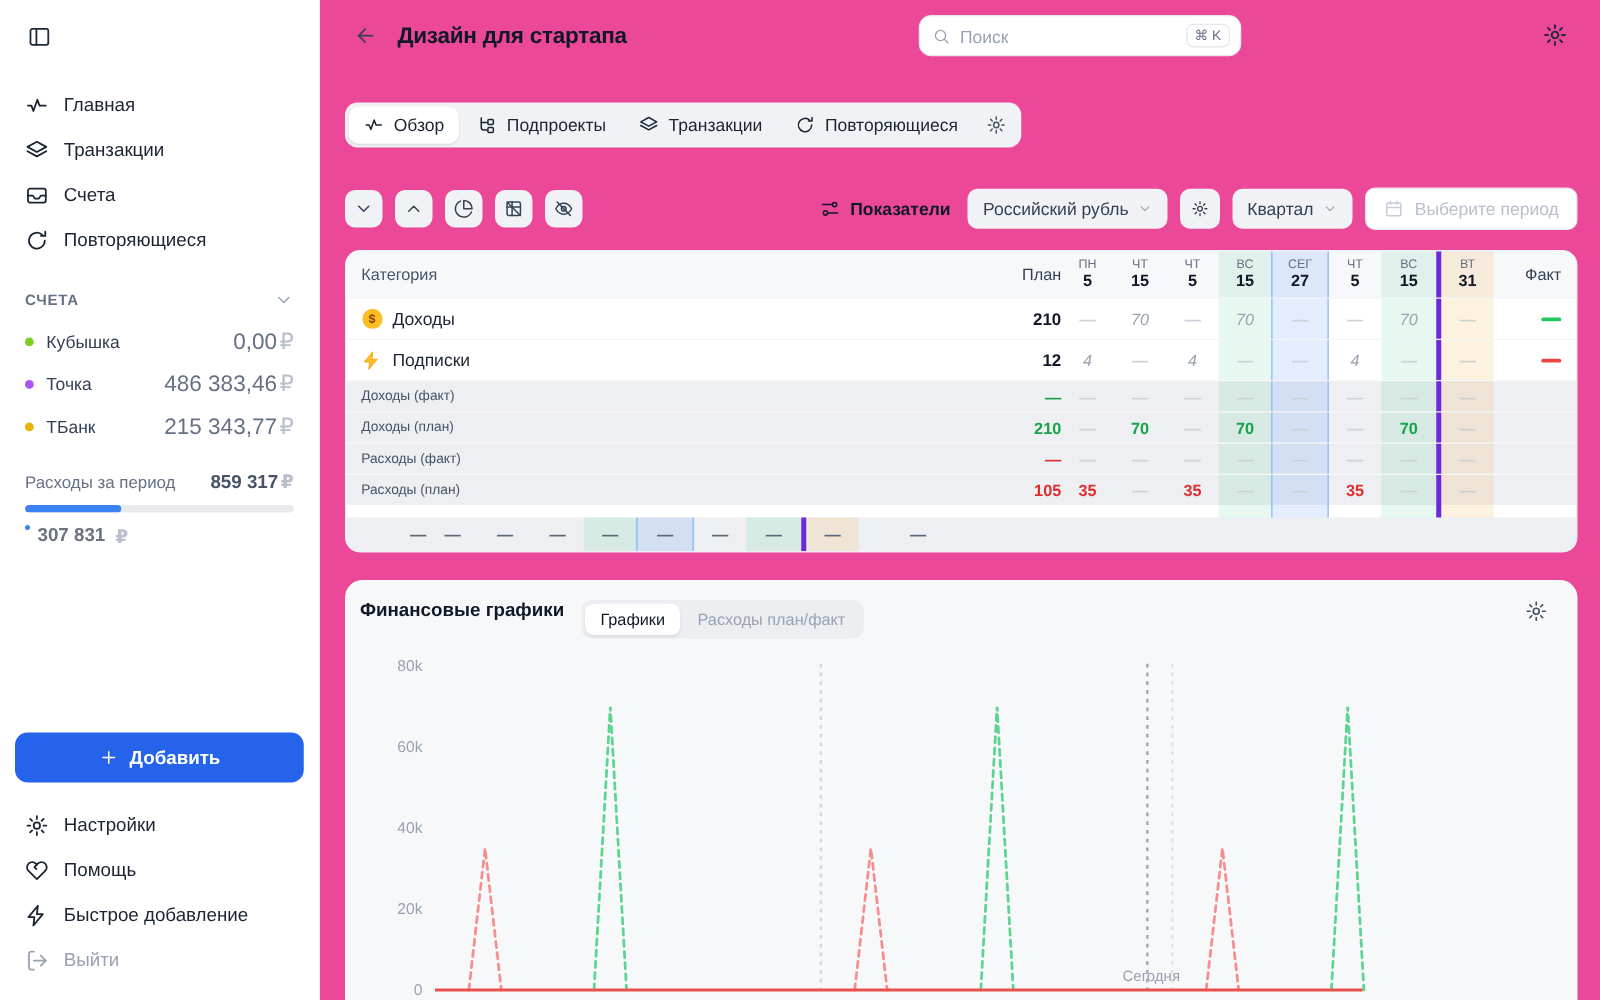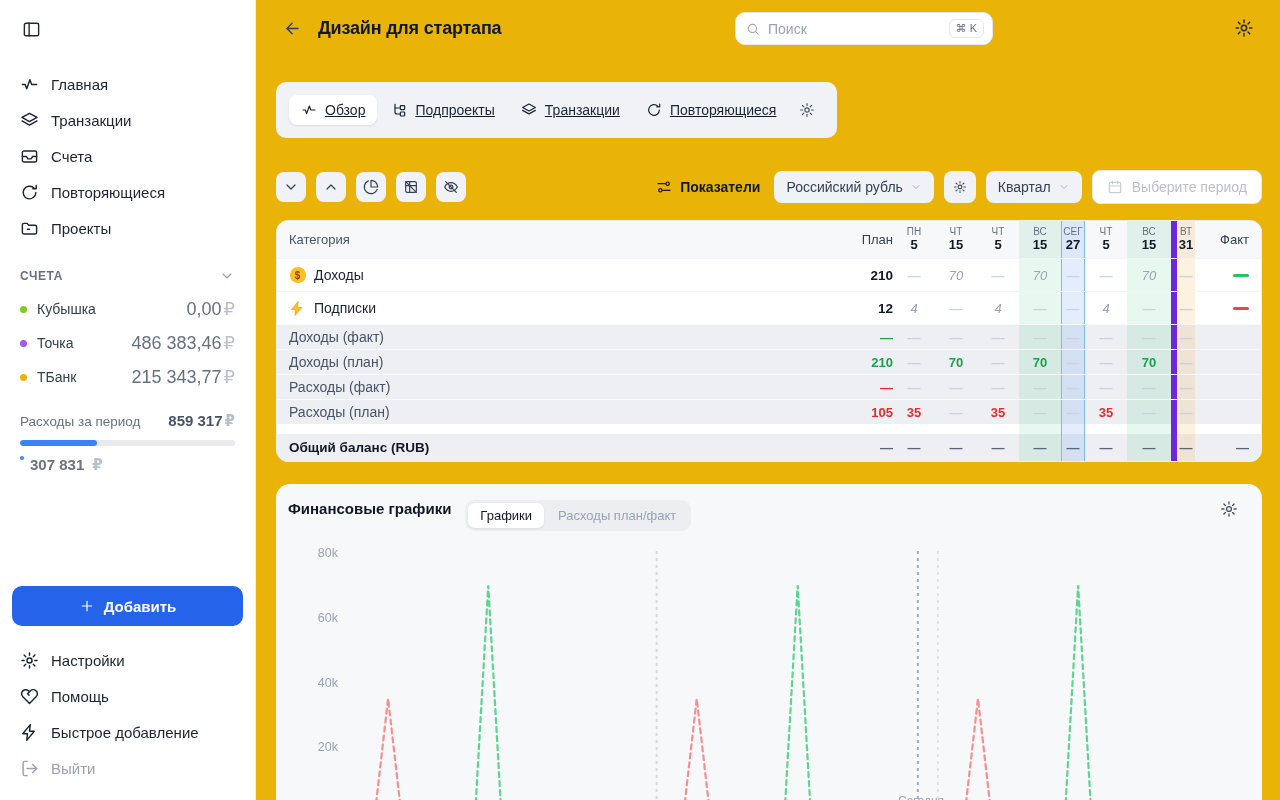--- a/index.html
+++ b/index.html
@@ -44,40 +44,40 @@
     font-size:15px; font-weight:700; color:#6b7280; }
   .bullet { width:4px; height:4px; border-radius:50%; background:#3b82f6; }
 
   .side-spacer { flex:1; }
   .add-btn { height:40px; border:none; border-radius:10px; background:#2563eb; color:#fff;
     font-size:15px; font-weight:600; display:flex; align-items:center; justify-content:center;
     gap:9px; cursor:pointer; margin-bottom:16px; width:100%;
     font-family:"Liberation Sans","DejaVu Sans",sans-serif; }
 
   
-  .main { flex:1; position:relative; background:#eab308; }
+  .main { flex:1; position:relative; background:#ec4899; }
   .topbar { height:56px; display:flex; align-items:center; padding:0 22px; position:relative; }
   .back-btn { width:28px; height:28px; display:flex; align-items:center; justify-content:center;
     color:#344054; cursor:pointer; margin-right:12px; }
   .page-title { font-size:18px; font-weight:700; color:#101828; letter-spacing:-.2px; }
   .searchbox { position:absolute; left:479px; top:12px; width:258px; height:33px;
     border:1px solid #e4e7ec; border-radius:10px; background:#fff; display:flex;
     align-items:center; gap:8px; padding:0 8px 0 10px; }
   .searchbox .sic { color:#98a2b3; }
   .searchbox input { border:none; outline:none; flex:1; min-width:0; font-size:14px; color:#101828;
     font-family:"Liberation Sans","DejaVu Sans",sans-serif; background:transparent; }
   .searchbox input::placeholder { color:#98a2b3; }
   .kbd { border:1px solid #e4e7ec; border-radius:6px; padding:2px 6px; font-size:11px;
     color:#667085; background:#fff; white-space:nowrap; }
   .top-gear { position:absolute; right:26px; top:18px; width:20px; height:20px;
     color:#1f2937; cursor:pointer; }
 
   .tabsrow { margin:26px 0 0 20px; }
   .ptabs { display:inline-flex; align-items:flex-start; gap:2px; background:#f0f2f5;
-    border-radius:10px; padding:13px;text-decoration:underline; }
+    border-radius:10px; padding:3px; }
   #ptabs-inner { display:contents; }
   .ptab { display:flex; align-items:center; gap:8px; height:30px; padding:0 12px;
     border-radius:8px; font-size:14px; font-weight:500; color:#1b2433; cursor:pointer; }
   .ptab.active { background:#fff; box-shadow:0 1px 2px rgba(16,24,40,.10); }
   .ptab.gearonly { padding:0 9px; color:#475467; }
 
   .toolbar { margin:32px 18px 0 20px; display:flex; align-items:center; }
   .tb-left { display:flex; gap:10px; }
   #tb-left-inner { display:contents; }
   .icon-btn { width:30px; height:30px; border-radius:8px; background:#f0f2f5; display:flex;
@@ -96,35 +96,35 @@
   .period-btn .cal { color:#c6cdd8; }
 
   
   .table-card { margin:16px 18px 0 20px; border:1px solid #eceef2; border-radius:12px;
     overflow:hidden; background:#fff; }
   .trow { display:flex; align-items:stretch; }
   .cell { display:flex; align-items:center; flex:none; }
   .cell.label { flex:1 1 auto; min-width:0; padding-left:12px; gap:8px; }
   .cell.plan { width:64px; justify-content:flex-end; }
   .cell.dayc { width:42px; justify-content:center; }
-  .cell.w44 { width:44px; } .cell.w46 { width:24px; }
+  .cell.w44 { width:44px; } .cell.w46 { width:46px; }
   .cell.fact { width:66px; justify-content:flex-end; padding-right:12px; }
   .hl-green { background:rgba(52,199,123,.12); }
   .hl-blue  { background:rgba(59,130,246,.14); border-left:1.5px solid #85b6f8; border-right:1.5px solid #85b6f8; }
-  .hl-orange{ background:rgba(244,166,59,.16); border-left:6px solid #6d28d9; }
+  .hl-orange{ background:rgba(244,166,59,.16); border-left:4px solid #6d28d9; }
   .thead { height:37px; background:#f7f8fa; }
   .thead .label { font-size:13px; color:#475467; }
   .thead .plan, .thead .fact { font-size:13px; font-weight:500; color:#344054; }
   .dcol { display:flex; flex-direction:column; align-items:center; line-height:1.15; }
   .dname { font-size:10px; color:#667085; }
   .dnum { font-size:13px; font-weight:700; color:#101828; }
   .row-cat { height:33px; background:#fff; border-top:1px solid #f2f4f7; }
   .lab-cat { font-size:14px; font-weight:500; color:#1b2433; white-space:nowrap; }
   .row-sum { height:25px; background:#edeff2; border-top:1px solid #f7f8fa; }
-  .lab-sum { font-size:14px; color:#475467; white-space:nowrap; }
+  .lab-sum { font-size:11px; color:#475467; white-space:nowrap; }
   .row-gap { height:10px; background:#fff; }
   .row-total { height:27px; background:#edeff2; }
   .lab-total { font-size:13.5px; font-weight:700; color:#101828; white-space:nowrap; }
   .v-plan { font-size:13.5px; font-weight:700; color:#101828; }
   .v-ghost { font-size:13px; font-style:italic; color:#9aa3b1; }
   .v-dash { font-size:13px; font-weight:600; color:#ccd2da; }
   .v-green { font-size:13px; font-weight:700; color:#18a34a; }
   .v-red { font-size:13px; font-weight:700; color:#e02d2d; }
   .v-dark { font-size:13px; font-weight:700; color:#5b6676; }
   .fact-dash { width:16px; height:3px; border-radius:2px; }
@@ -187,29 +187,20 @@
           <span>Счета</span>
         </div>
         <div class="nav-item">
           <span class="ic i20">
             <svg viewBox="0 0 24 24" fill="none" stroke="currentColor" stroke-width="1.8" stroke-linecap="round" stroke-linejoin="round">
               <path d="M20 12a8 8 0 1 1-2.3-5.6"></path>
               <path d="M20.5 3v4.3h-4.3"></path>
             </svg>
           </span>
           <span>Повторяющиеся</span>
-        </div>
-        <div class="nav-item">
-          <span class="ic i20">
-            <svg viewBox="0 0 24 24" fill="none" stroke="currentColor" stroke-width="1.8" stroke-linecap="round" stroke-linejoin="round">
-              <path d="M3 7.5a2 2 0 0 1 2-2h4l2 2.3h8a2 2 0 0 1 2 2V17a2 2 0 0 1-2 2H5a2 2 0 0 1-2-2z"></path>
-              <path d="M9.5 13h2.5"></path>
-            </svg>
-          </span>
-          <span>Проекты</span>
         </div>
       </nav>
 
     <div class="accounts">
       <div class="acc-head">
         <span class="acc-title">СЧЕТА</span>
         <span class="ic acc-chevron">
             <svg viewBox="0 0 24 24" fill="none" stroke="currentColor" stroke-width="1.8" stroke-linecap="round" stroke-linejoin="round">
               <path d="m6 9 6 6 6-6"></path>
             </svg>
@@ -735,23 +726,20 @@
           <div class="cell dayc"></div>
           <div class="cell dayc"></div>
           <div class="cell dayc hl-green"></div>
           <div class="cell dayc w46 hl-blue"></div>
           <div class="cell dayc"></div>
           <div class="cell dayc w44 hl-green"></div>
           <div class="cell dayc w46 hl-orange"></div>
           <div class="cell fact"></div>
         </div>
         <div class="trow row-total">
-          <div class="cell label">
-            <span class="lab-total">Общий баланс (RUB)</span>
-          </div>
           <div class="cell plan">
             <span class="v-dark">—</span>
           </div>
           <div class="cell dayc">
             <span class="v-dark">—</span>
           </div>
           <div class="cell dayc">
             <span class="v-dark">—</span>
           </div>
           <div class="cell dayc">

